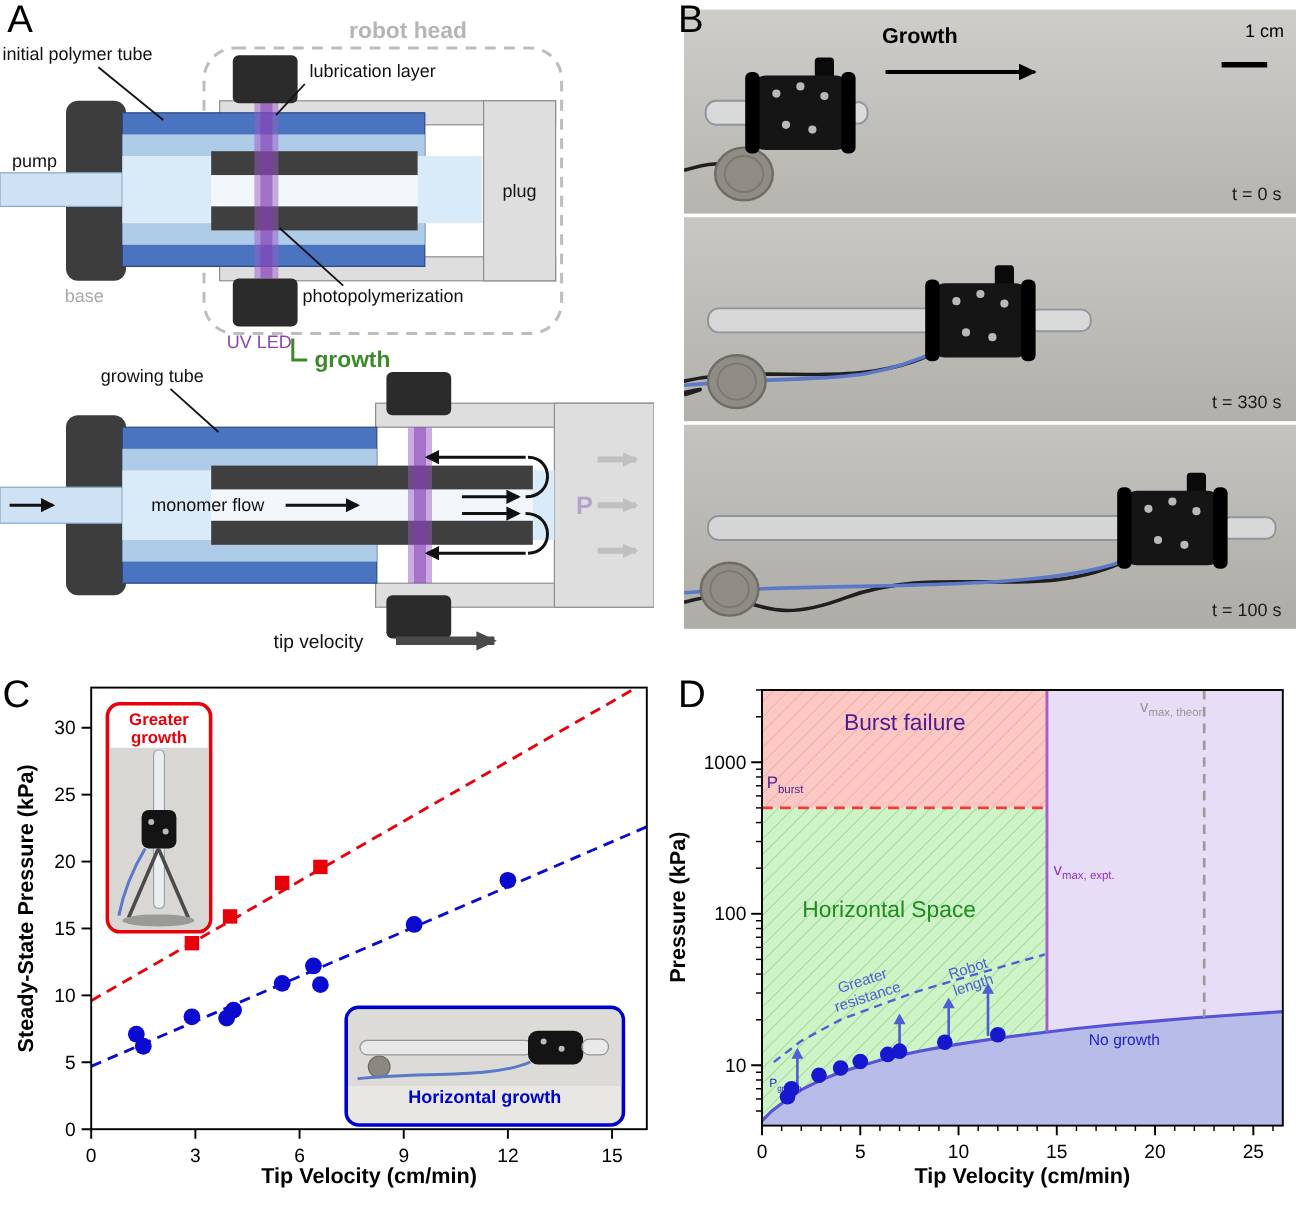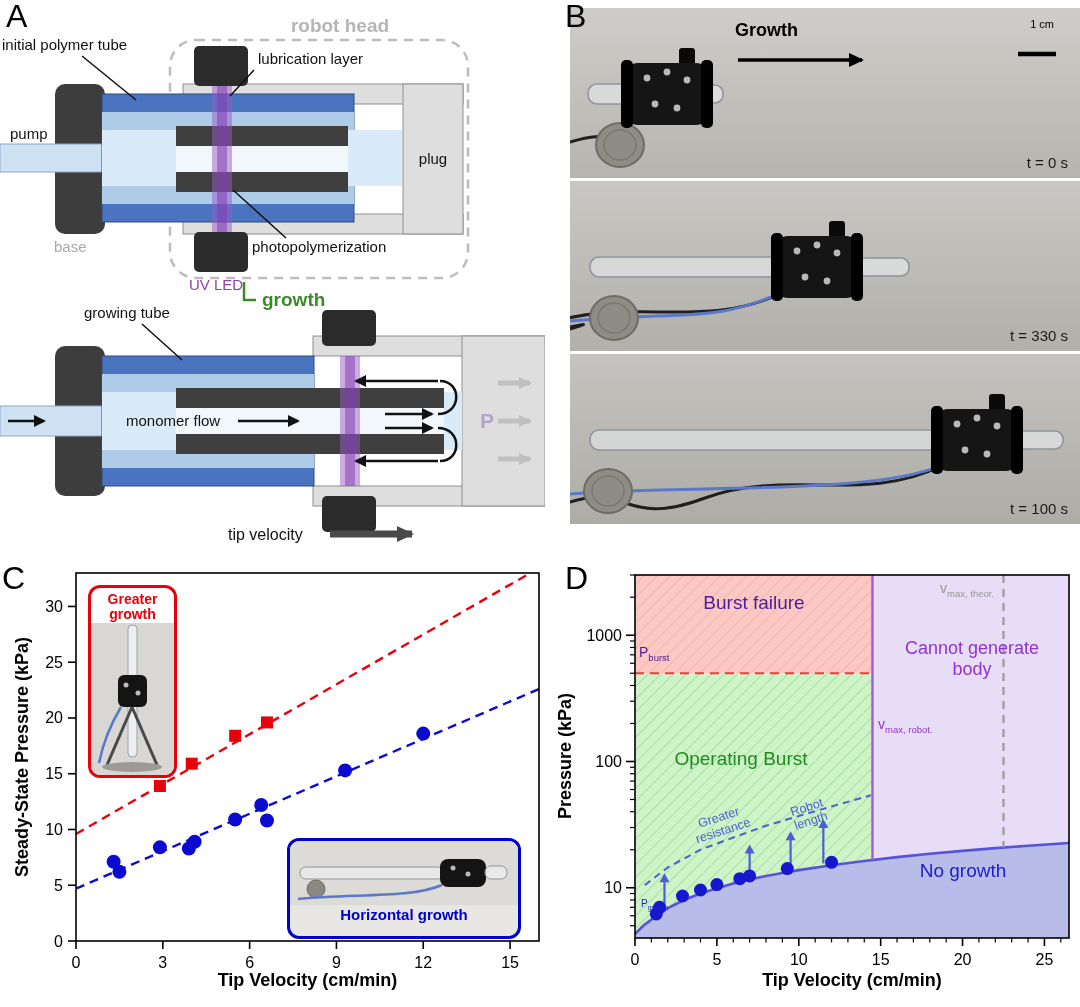--- a/index.html
+++ b/index.html
@@ -15,21 +15,21 @@
 .gn{fill:#3c8a28;font-weight:bold;font-size:19px}
 .gy{fill:#a9a9a9;font-size:15px}
 .pp{fill:#b3a3cb;font-weight:bold;font-size:21px}
 
 .photo{position:absolute;left:25px;width:510px;height:170px;overflow:hidden}
 #ph0{top:8px;background:linear-gradient(#cecdc9,#b6b4af)}
 #ph1{top:181px;background:linear-gradient(#c8c7c3,#b2b0ab)}
 #ph2{top:354px;background:linear-gradient(#c4c3bf,#aeaca7)}
 .time{position:absolute;right:12px;bottom:7px;font-size:15px;color:#1a1a1a}
 .growthlbl{position:absolute;left:165px;top:12px;font-size:18px;font-weight:bold;color:#000}
-.scalelbl{position:absolute;right:26px;top:10px;font-size:11px;color:#000}
+.scalelbl{position:absolute;right:10px;top:10px;font-size:15px;color:#000}
 
 .tick{font-size:16px;fill:#000}
 .axlab{position:absolute;font-weight:bold;font-size:18px;color:#000;text-align:center}
 .ylab{position:absolute;white-space:nowrap;transform:translate(-50%,-50%) rotate(-90deg)}
 
 .inset{position:absolute;z-index:5;border-radius:12px;overflow:hidden}
 #insetV{left:88px;top:25px;width:89px;height:193px;border:3px solid #e8000b;background:#fff}
 #insetH{left:287px;top:278px;width:234px;height:101px;border:3px solid #0000cc;background:#e8e7e4}
 .insetlblV{display:block;text-align:center;color:#e8000b;font-weight:bold;font-size:14px;line-height:1.1;padding-top:4px}
 .insetlblH{display:block;text-align:center;color:#0000cc;font-weight:bold;font-size:15px;line-height:1;padding-top:2px}
@@ -391,23 +391,22 @@
         <line x1="90" y1="87.47614262638166" x2="85" y2="87.47614262638166" stroke="#000" stroke-width="1.2"></line>
         <line x1="90" y1="81.01771828432288" x2="85" y2="81.01771828432288" stroke="#000" stroke-width="1.2"></line>
         <line x1="90" y1="37.232961728893656" x2="85" y2="37.232961728893656" stroke="#000" stroke-width="1.2"></line>
         <line x1="90" y1="15" x2="85" y2="15" stroke="#000" stroke-width="1.2"></line>
       </svg>
     <div class="axlab ylab" style="left:20px;top:196px">Pressure (kPa)</div>
     <div class="axlab" style="left:90px;width:434px;top:410px">Tip Velocity (cm/min)</div>
 
     <div class="dl red ctr" style="left:119px;top:32px;width:180px;font-size:19px">Burst failure</div>
     <div class="dl red" style="left:94px;top:84px;font-size:14px"><span>P</span><sub>burst</sub></div>
-    <div class="dl purple ctr" style="left:347px;top:78px;width:160px;font-size:18px">Cannot generate body</div>
-    <div class="dl gray" style="left:395px;top:20px;font-size:14px"><span>v</span><sub>max, theor.</sub></div>
-    <div class="dl purple" style="left:333px;top:156px;font-size:14px"><span>v</span><sub>max, robot.</sub></div>
-    <div class="dl green ctr" style="left:106px;top:188px;width:180px;font-size:19px">Operating Burst</div>
-    <div class="dl blue ctr" style="left:328px;top:300px;width:180px;font-size:19px">No growth</div>
+    <div class="dl gray" style="left:405px;top:20px;font-size:14px"><span>v</span><sub>max, theor.</sub></div>
+    <div class="dl purple" style="left:333px;top:156px;font-size:14px"><span>v</span><sub>max, expt.</sub></div>
+    <div class="dl green ctr" style="left:106px;top:188px;width:180px;font-size:19px">Horizontal Space</div>
+    <div class="dl blue ctr" style="left:302px;top:300px;width:180px;font-size:13px">No growth</div>
     <div class="dl blue" style="left:96px;top:338px;font-size:10px"><span>P</span><sub>growth</sub></div>
     <div class="dl ctr" style="left:142px;top:250px;width:68px;font-size:12.5px;color:#4d5fd4;transform:rotate(-18deg)">Greater resistance</div>
     <div class="dl ctr" style="left:238px;top:240px;width:52px;font-size:12.5px;color:#4d5fd4;transform:rotate(-18deg)">Robot length</div>
   </section>
 
 </div>
 
 </body></html>

